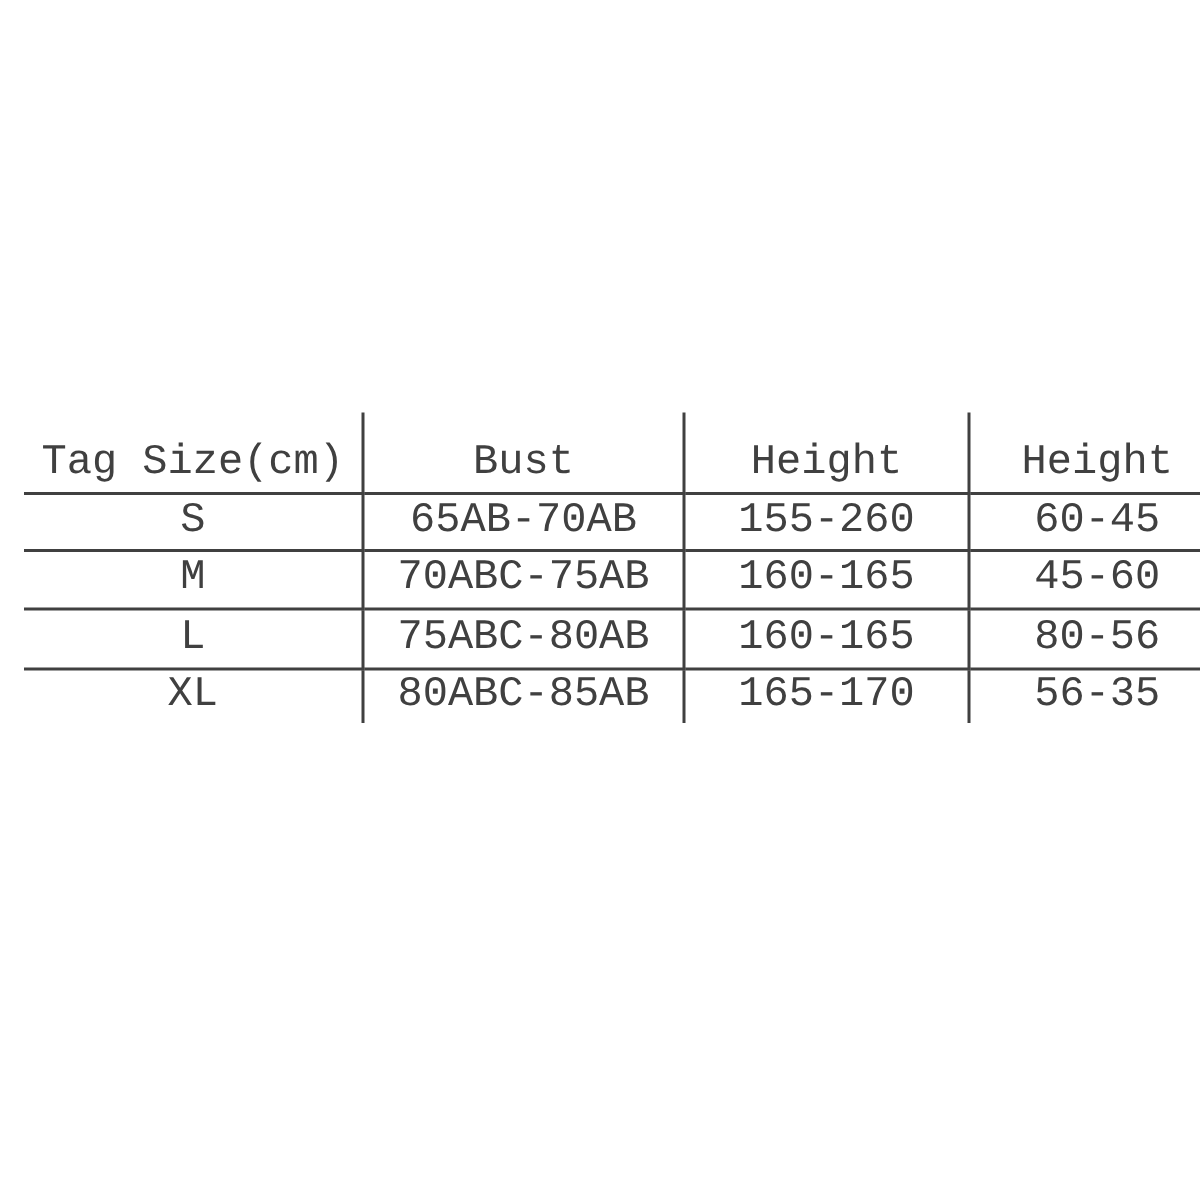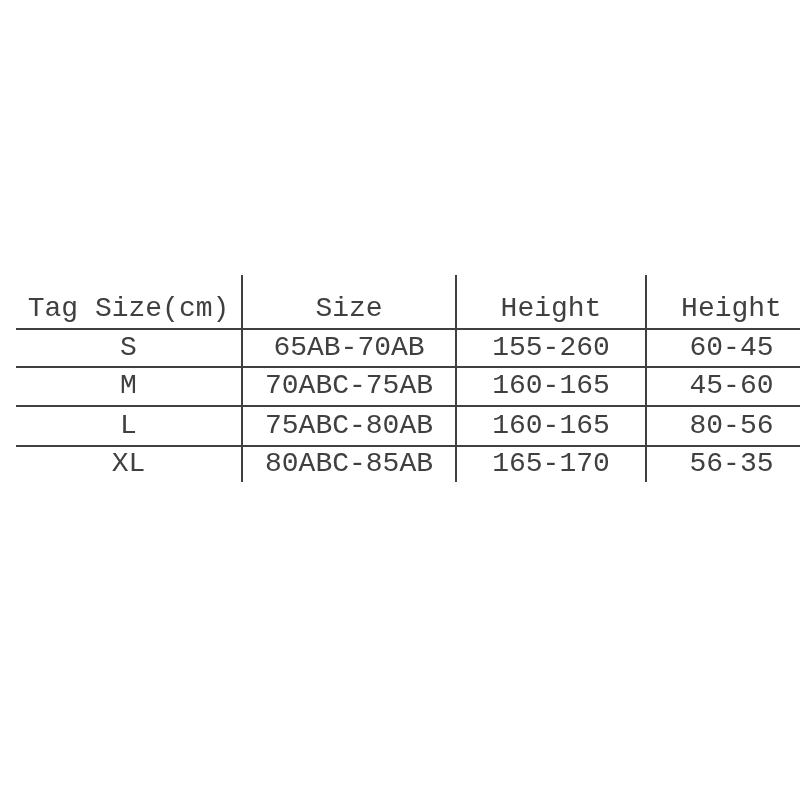--- a/index.html
+++ b/index.html
@@ -66,21 +66,21 @@
   <table class="size-table">
     <colgroup>
       <col style="width:226px">
       <col style="width:214px">
       <col style="width:190px">
       <col style="width:170px">
     </colgroup>
     <tbody>
       <tr class="header-row">
         <td class="left-cell">Tag Size(cm)</td>
-        <td>Size</td>
+        <td>Bust</td>
         <td>Height</td>
         <td>Height</td>
       </tr>
       <tr class="data-row-1">
         <td>S</td>
         <td>65AB-70AB</td>
         <td>155-260</td>
         <td>60-45</td>
       </tr>
       <tr class="data-row-2">

